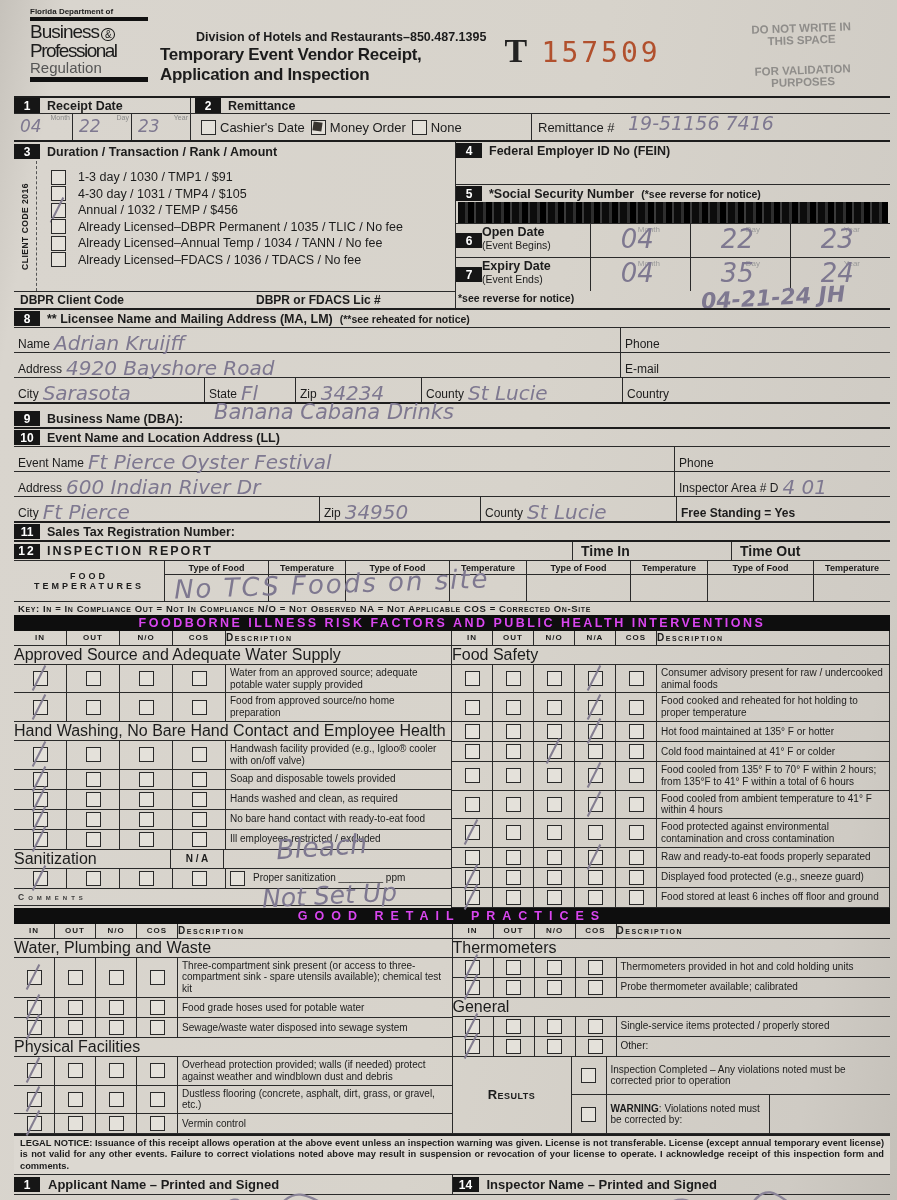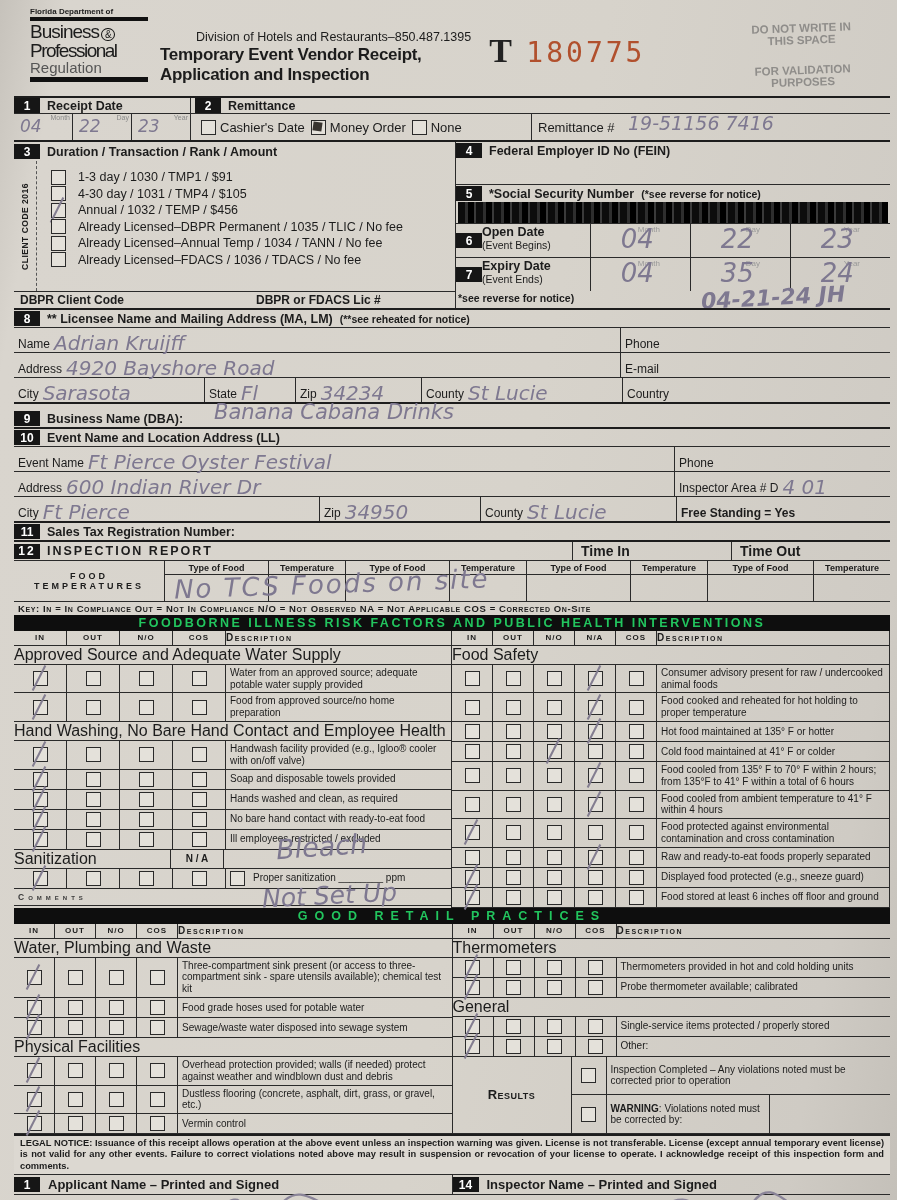--- a/index.html
+++ b/index.html
@@ -9,21 +9,21 @@
 
   
   .scanhead{position:absolute;left:30px;right:10px;top:8px;height:88px;display:flex;}
   .logo{width:118px;font-family:"Liberation Sans",sans-serif;line-height:1;}
   .logo .ltop{font-size:8px;font-weight:bold;border-bottom:4px solid #111;padding-bottom:1px;}
   .logo .l1{font-size:19px;font-weight:normal;letter-spacing:-1px;margin-top:1px;}
   .logo .l2{font-size:19px;letter-spacing:-1.5px;}
   .logo .l3{font-size:15px;color:#555;border-bottom:5px solid #111;padding-bottom:2px;}
   .logo .amp{font-size:10px;border:1.5px solid #111;border-radius:50%;padding:0 3px;margin-left:2px;}
   .titleblk{margin-left:12px;padding-top:22px;line-height:1.2;}
-  .titleblk .div1{font-size:12.5px;font-weight:normal;padding-left:36px;}
+  .titleblk .div1{font-size:12.5px;font-weight:bold;padding-left:36px;}
   .titleblk .t1,.titleblk .t2{font-size:17px;font-weight:bold;letter-spacing:-.3px;}
   .receiptno{margin-left:18px;padding-top:24px;white-space:nowrap;}
   .receiptno .tpre{font-family:"Liberation Serif",serif;font-size:34px;font-weight:bold;color:#222;}
   .receiptno .tnum{font-family:"DejaVu Sans Mono",monospace;font-size:28px;color:#b1502d;letter-spacing:3px;margin-left:10px;}
   .stamps{margin-left:auto;text-align:center;color:#8f8d8a;font-size:11.5px;font-weight:bold;padding-top:14px;transform:rotate(-2deg);width:170px;}
   .stamps .s1,.stamps .s2{white-space:pre-line;}
   .stamps .s2{margin-top:18px;}
 
   
   .numbox{background:#161616;color:#fff;font-weight:bold;font-size:12px;min-width:26px;height:15px;
@@ -99,21 +99,21 @@
   .ftlabel{width:150px;border-right:1px solid #2a2a2a;display:flex;align-items:center;justify-content:center;
            font-size:9px;font-weight:bold;letter-spacing:3px;text-align:center;white-space:pre-line;}
   .ftcols{flex:1;display:flex;flex-direction:column;justify-content:flex-end;}
   .fthead{display:flex;border-bottom:1px solid #2a2a2a;height:13px;}
   .fthead div{font-size:9px;font-weight:bold;text-align:center;border-right:1px solid #2a2a2a;display:flex;align-items:center;justify-content:center;}
   .ftbody{flex:1;display:flex;}
   .ftbody div{border-right:1px solid #2a2a2a;}
   .ftype{width:103px;} .ftemp{width:76px;}
   .fthw{position:absolute;left:160px;top:8px;font-size:26px;letter-spacing:2px;transform:rotate(-2deg);white-space:nowrap;}
   .keyrow{border-top:1px solid #2a2a2a;font-size:9.5px;font-weight:bold;font-variant:small-caps;letter-spacing:.6px;padding:1px 0 1px 4px;}
-  .banner{background:#0e0e0e;color:#22c55e;text-align:center;font-weight:bold;font-size:12.5px;letter-spacing:2.5px;padding:1px 0;}
+  .banner{background:#0e0e0e;color:#d946ef;text-align:center;font-weight:bold;font-size:12.5px;letter-spacing:2.5px;padding:1px 0;}
   .banner.wide{letter-spacing:7px;}
 
   
   .twocol{display:flex;position:relative;}
   .twocol>div{width:50%;}
   .ctable{border-right:1px solid #2a2a2a;display:flex;flex-direction:column;}
   .ctable:last-child{border-right:none;}
   .crow{display:flex;border-bottom:1px solid #2a2a2a;align-items:stretch;}
   .ccell{border-right:1px solid #2a2a2a;display:flex;align-items:center;justify-content:center;padding:2px 0;}
   .cbcol{flex:0 0 var(--cbw);}
@@ -155,21 +155,21 @@
       <div class="l2">Professional</div>
       <div class="l3">Regulation</div>
     </div>
     <div class="titleblk">
       <div class="div1">Division of Hotels and Restaurants–850.487.1395</div>
       <div class="t1">Temporary Event Vendor Receipt,</div>
       <div class="t2">Application and Inspection</div>
     </div>
     <div class="receiptno">
       <span class="tpre">T</span>
-      <span class="tnum">180775</span>
+      <span class="tnum">157509</span>
     </div>
     <div class="stamps">
       <div class="s1">DO NOT WRITE IN
 THIS SPACE</div>
       <div class="s2">FOR VALIDATION
 PURPOSES</div>
     </div>
   </div>
 
   <div class="form">

